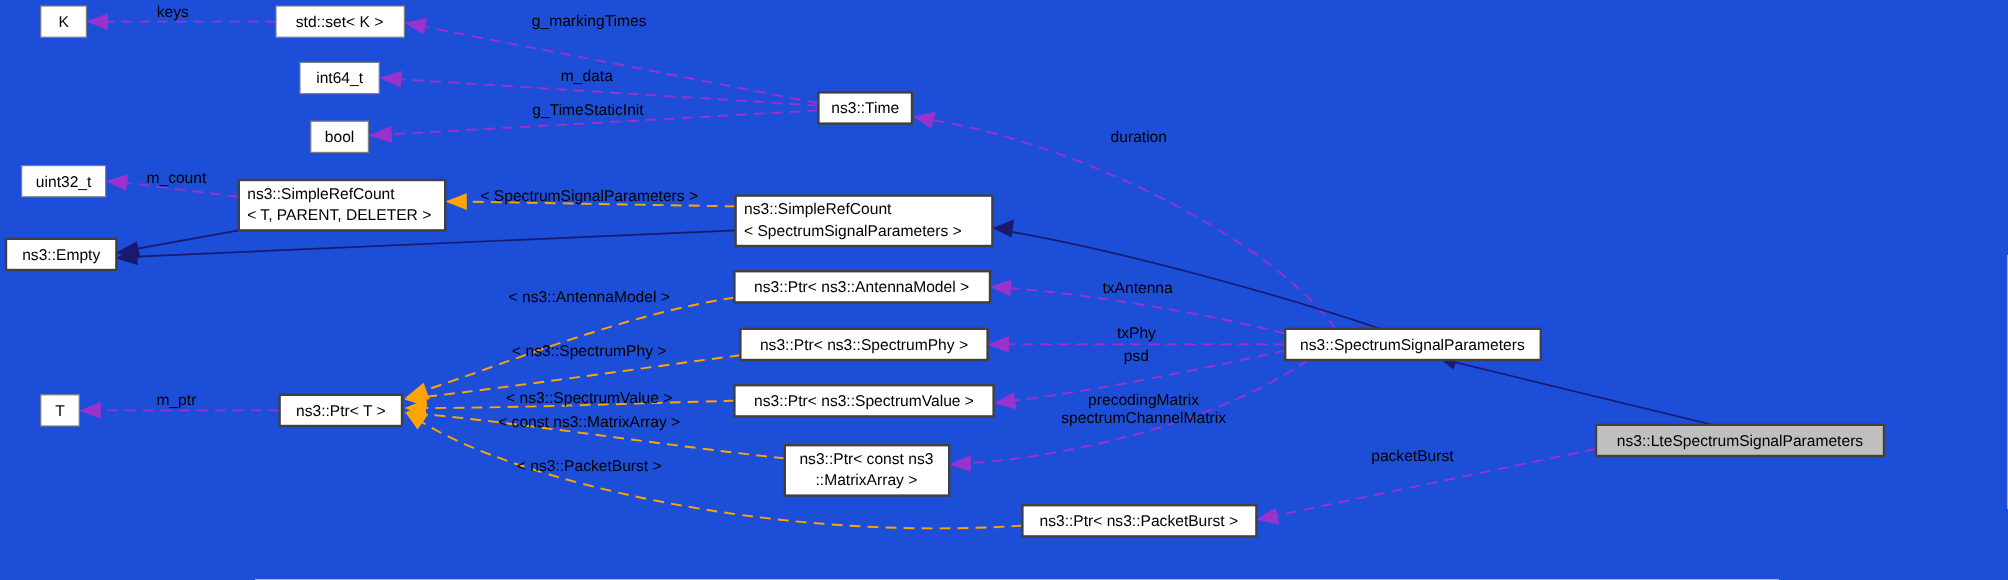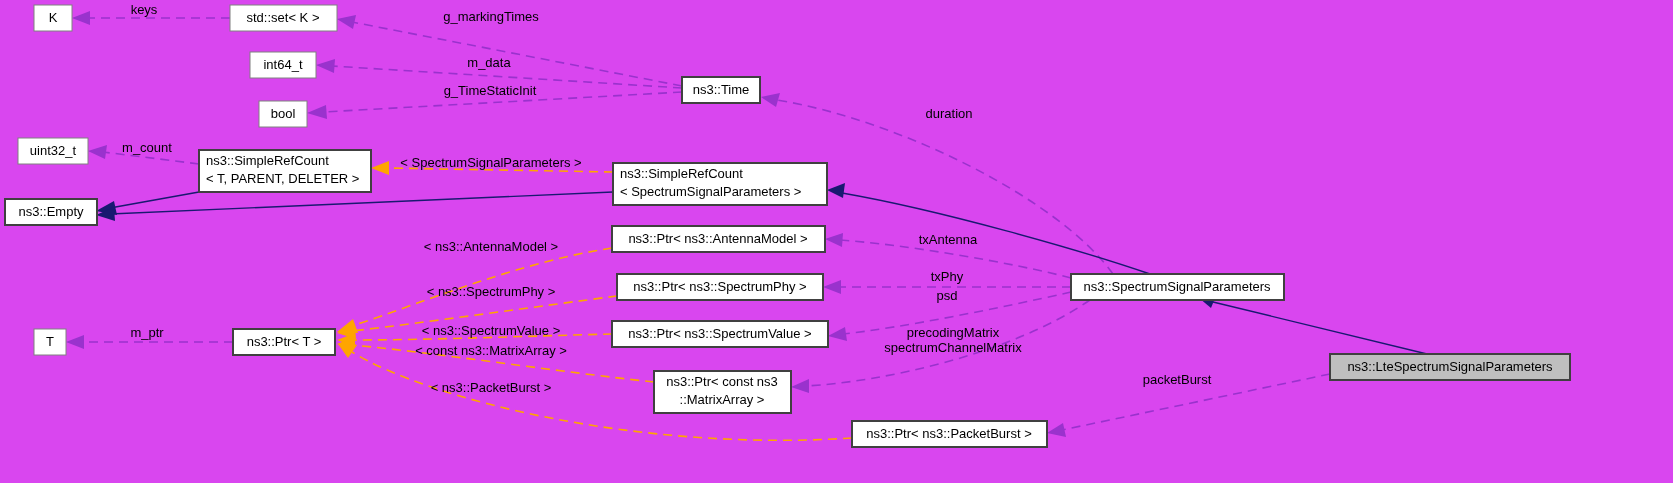--- a/index.html
+++ b/index.html
@@ -4,21 +4,21 @@
 <style>
   html, body {
     margin: 0;
     padding: 0;
     background: #ffffff;
   }
   #canvas-wrap {
     position: relative;
     width: 1673px;
     height: 483px;
-    background: #d946ef;
+    background: #1d4ed8;
     overflow: hidden;
     font-family: "Liberation Sans", sans-serif;
   }
   svg#graph {
     position: absolute;
     left: 0;
     top: 0;
     width: 1673px;
     height: 483px;
   }

